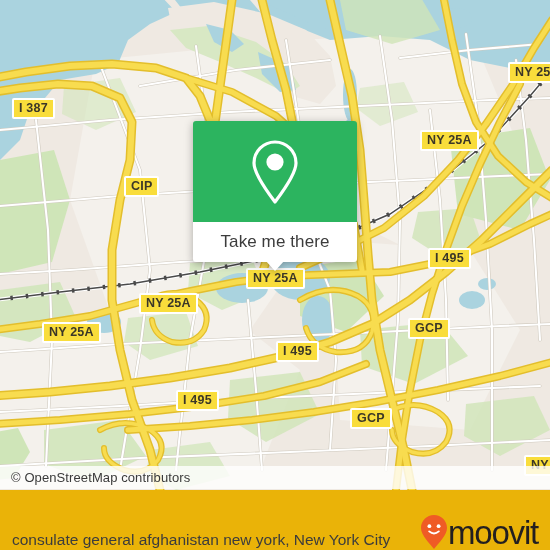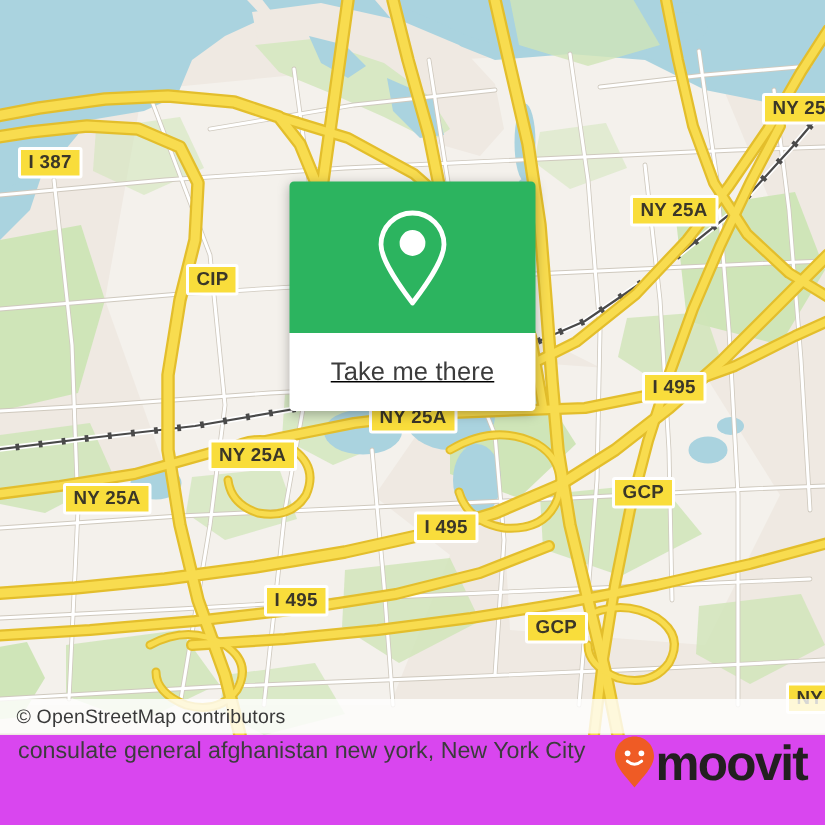--- a/index.html
+++ b/index.html
@@ -60,27 +60,26 @@
     filter: drop-shadow(0 2px 4px rgba(0,0,0,0.30));
   }
   #popup .head {
     height: 101px;
     border-radius: 3px 3px 0 0;
     display: flex;
     align-items: center;
     justify-content: center;
   }
   #popup .foot {
-    height: 52px;
+    height: 40px;
     background: #ffffff;
     border-radius: 0 0 3px 3px;
     display: flex;
     align-items: center;
     justify-content: center;
-    text-decoration: underline;
   }
   #popup .foot span {
     font-size: 17px;
     color: #3c3c3c;
     letter-spacing: .1px;
   }
   #popup .tail {
     position: absolute;
     left: 50%;
     margin-left: -10px;
@@ -91,23 +90,23 @@
     border-top: 11px solid #ffffff;
   }
 
   
   #footer {
     position: absolute;
     left: 0;
     top: 490px;
     width: 550px;
     height: 60px;
-    background: #d946ef;
-    display: flex;
-    align-items: flex-start;
+    background: #eab308;
+    display: flex;
+    align-items: flex-end;
     z-index: 80;
   }
   #footer .title {
     flex: 1 1 auto;
     padding-left: 12px;
     padding-right: 8px;
     font-size: 15.5px;
     line-height: 21px;
     color: #3c3c3c;
     max-width: 400px;
@@ -115,21 +114,21 @@
   #footer .brand {
     display: flex;
     align-items: center;
     padding-right: 12px;
   }
   #footer .brand .word {
     font-size: 33px;
     color: #231f20;
     letter-spacing: -1.2px;
     line-height: 33px;
-    font-weight: 700;
+    font-weight: 400;
   }
   .logo-pin { display:block; }
 </style>
 </head>
 <body>
 
 <div id="app">
 
   <div id="map">
     <svg width="550" height="490" viewBox="0 0 550 490">

